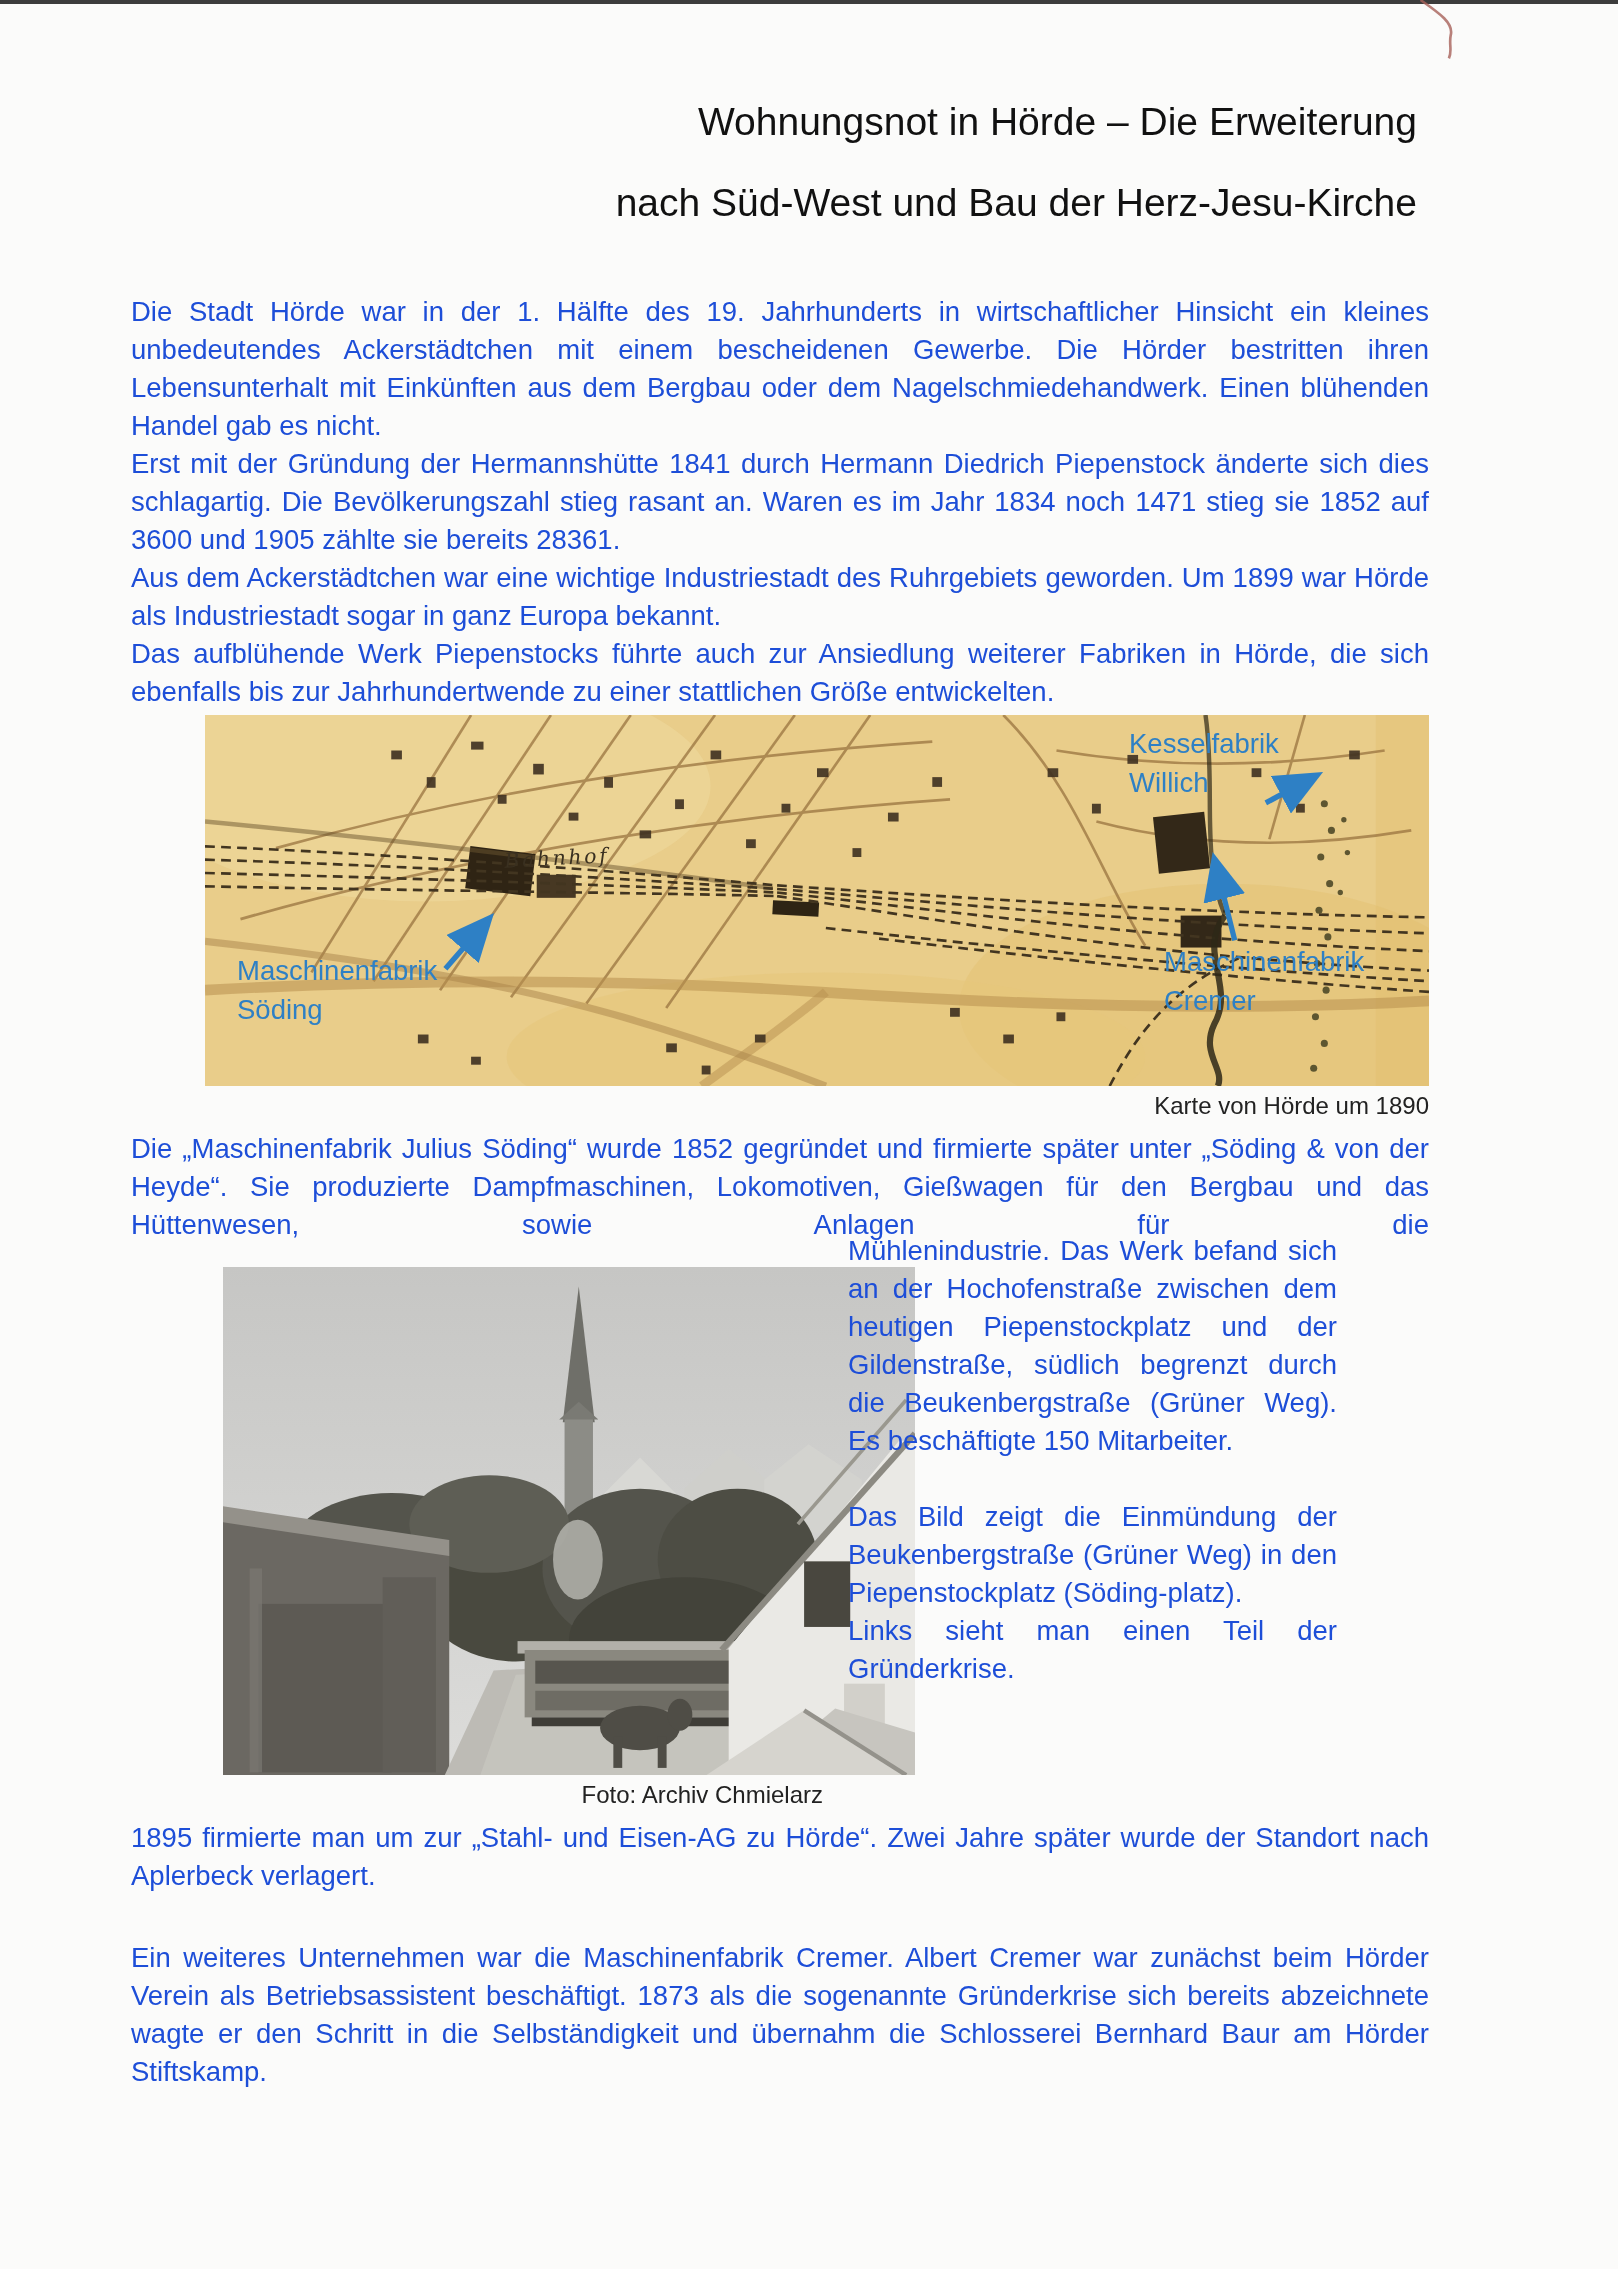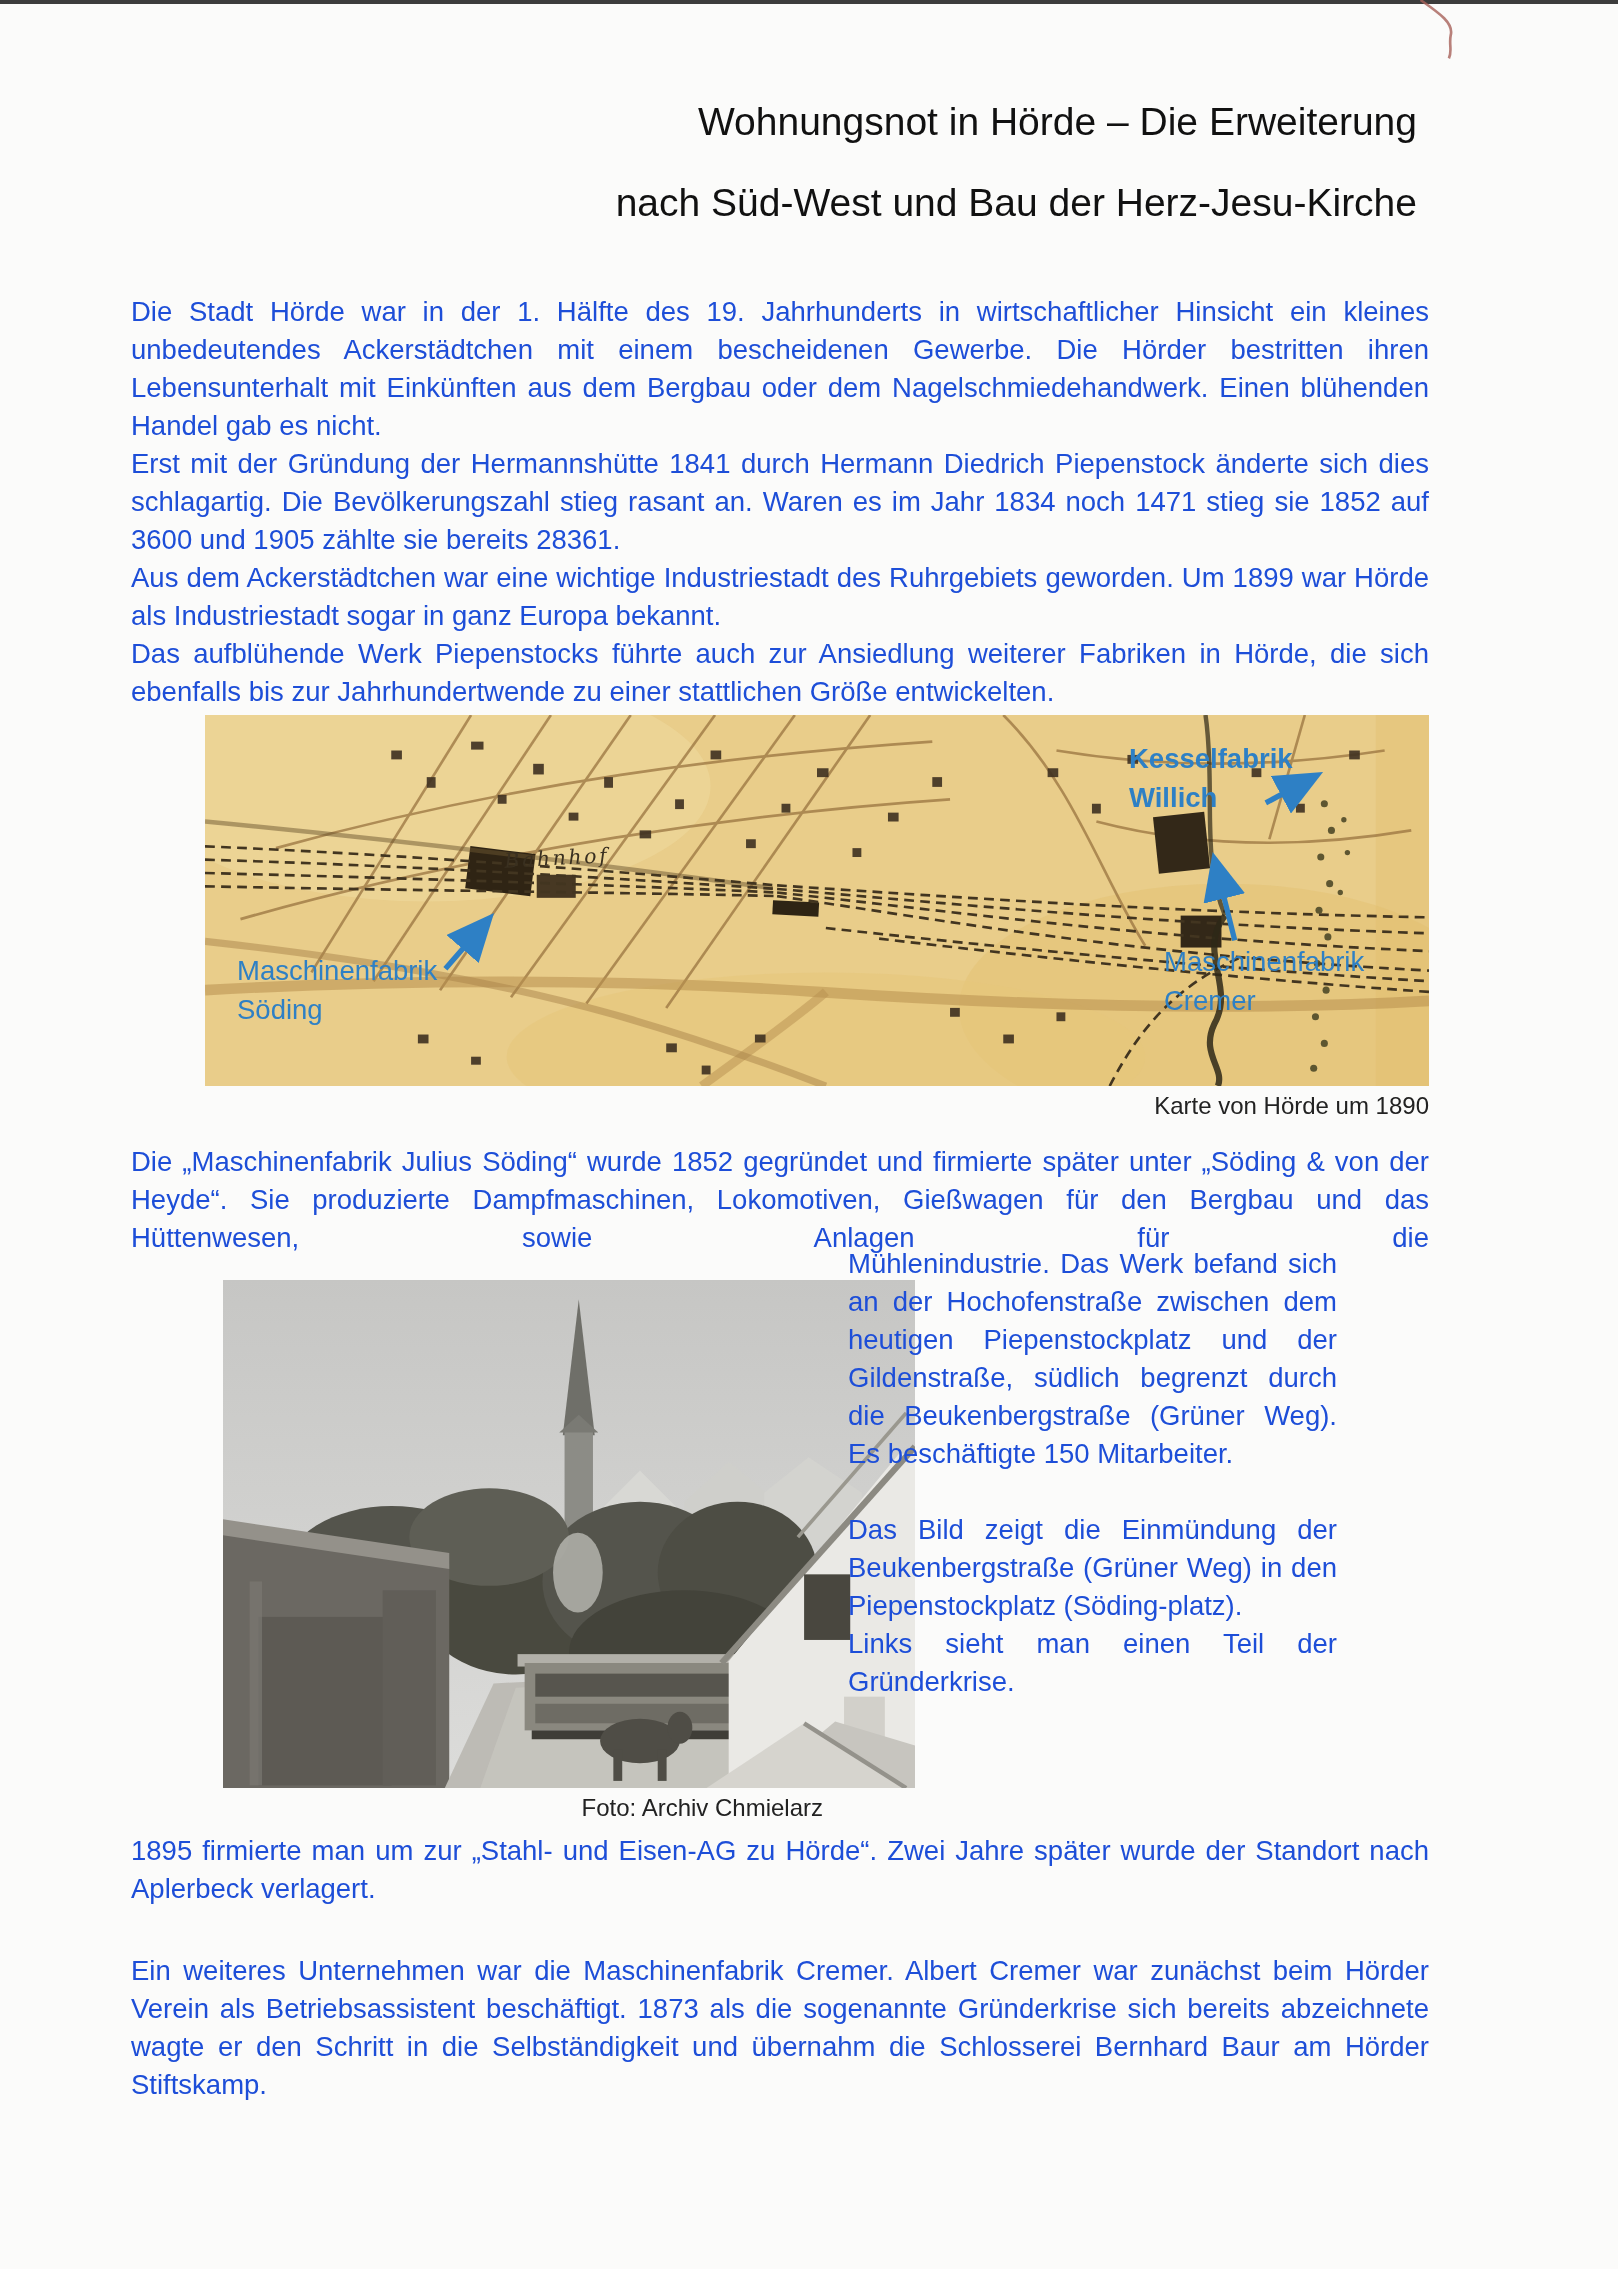--- a/index.html
+++ b/index.html
@@ -20,26 +20,26 @@
   .intro{margin-top:67px;}
   .body-text{font-size:27.5px;line-height:38px;text-align:justify;margin:0;color:#1d4ed8;}
   .force-just{text-align-last:justify;}
   
   .map-wrap{position:relative;width:1224px;height:371px;margin:3.5px 0 0 74px;overflow:hidden;}
   .map-svg{display:block;width:1224px;height:371px;}
   .map-label{
     position:absolute;font-size:27.5px;line-height:39px;color:#2e80c5;
     white-space:pre-line;font-weight:400;
   }
-  .lbl-willich{left:924px;top:24px;font-weight:bold;}
+  .lbl-willich{left:924px;top:9px;}
   .lbl-soeding{left:32px;top:236px;}
   .lbl-cremer{left:959px;top:227px;}
   .map-caption{font-size:24px;line-height:26.6px;text-align:right;margin-top:7px;color:#222;}
   
-  .p-soeding{margin-top:24px;}
+  .p-soeding{margin-top:11px;}
   .photo-row{display:flex;align-items:flex-start;margin-top:-12.4px;}
   .photo-block{width:600px;margin-left:92px;flex:0 0 auto;}
   .photo-svg{display:block;width:692px;height:508px;margin-top:35px;}
   .photo-caption{font-size:24px;line-height:26.6px;text-align:right;margin-top:7px;color:#222;}
   .right-col{width:489px;margin-left:25px;flex:0 0 auto;}
   .right-col .body-text{text-align:justify;}
   .col-gap{height:38px;}
   .p-after-photo{margin-top:10.6px;}
   .p-final{margin-top:44px;}
 </style>

